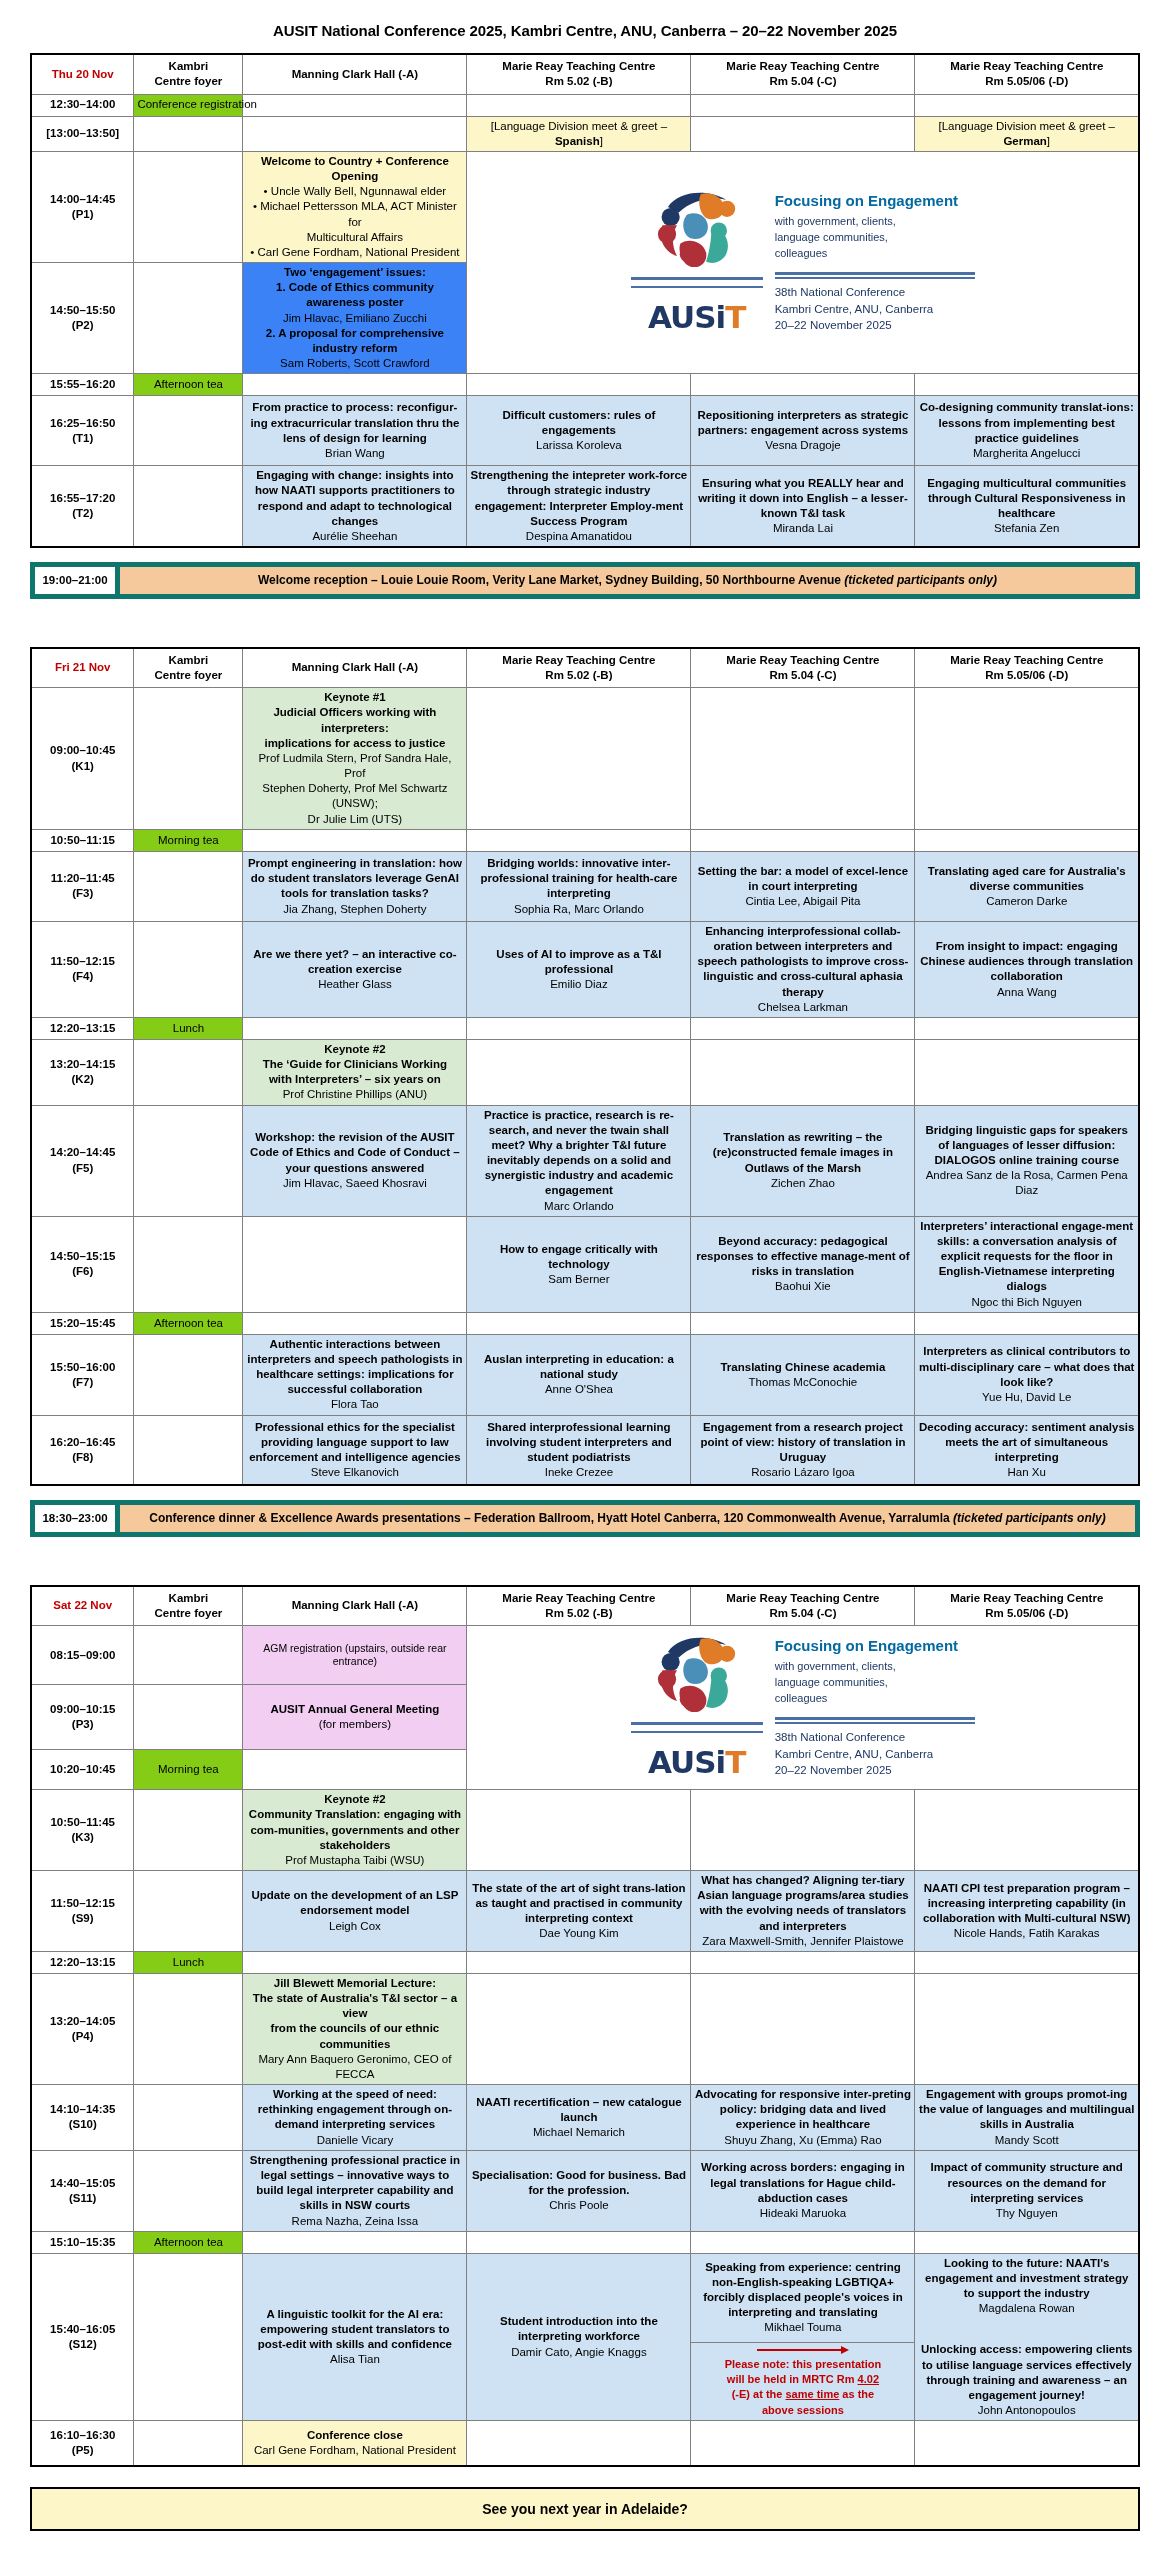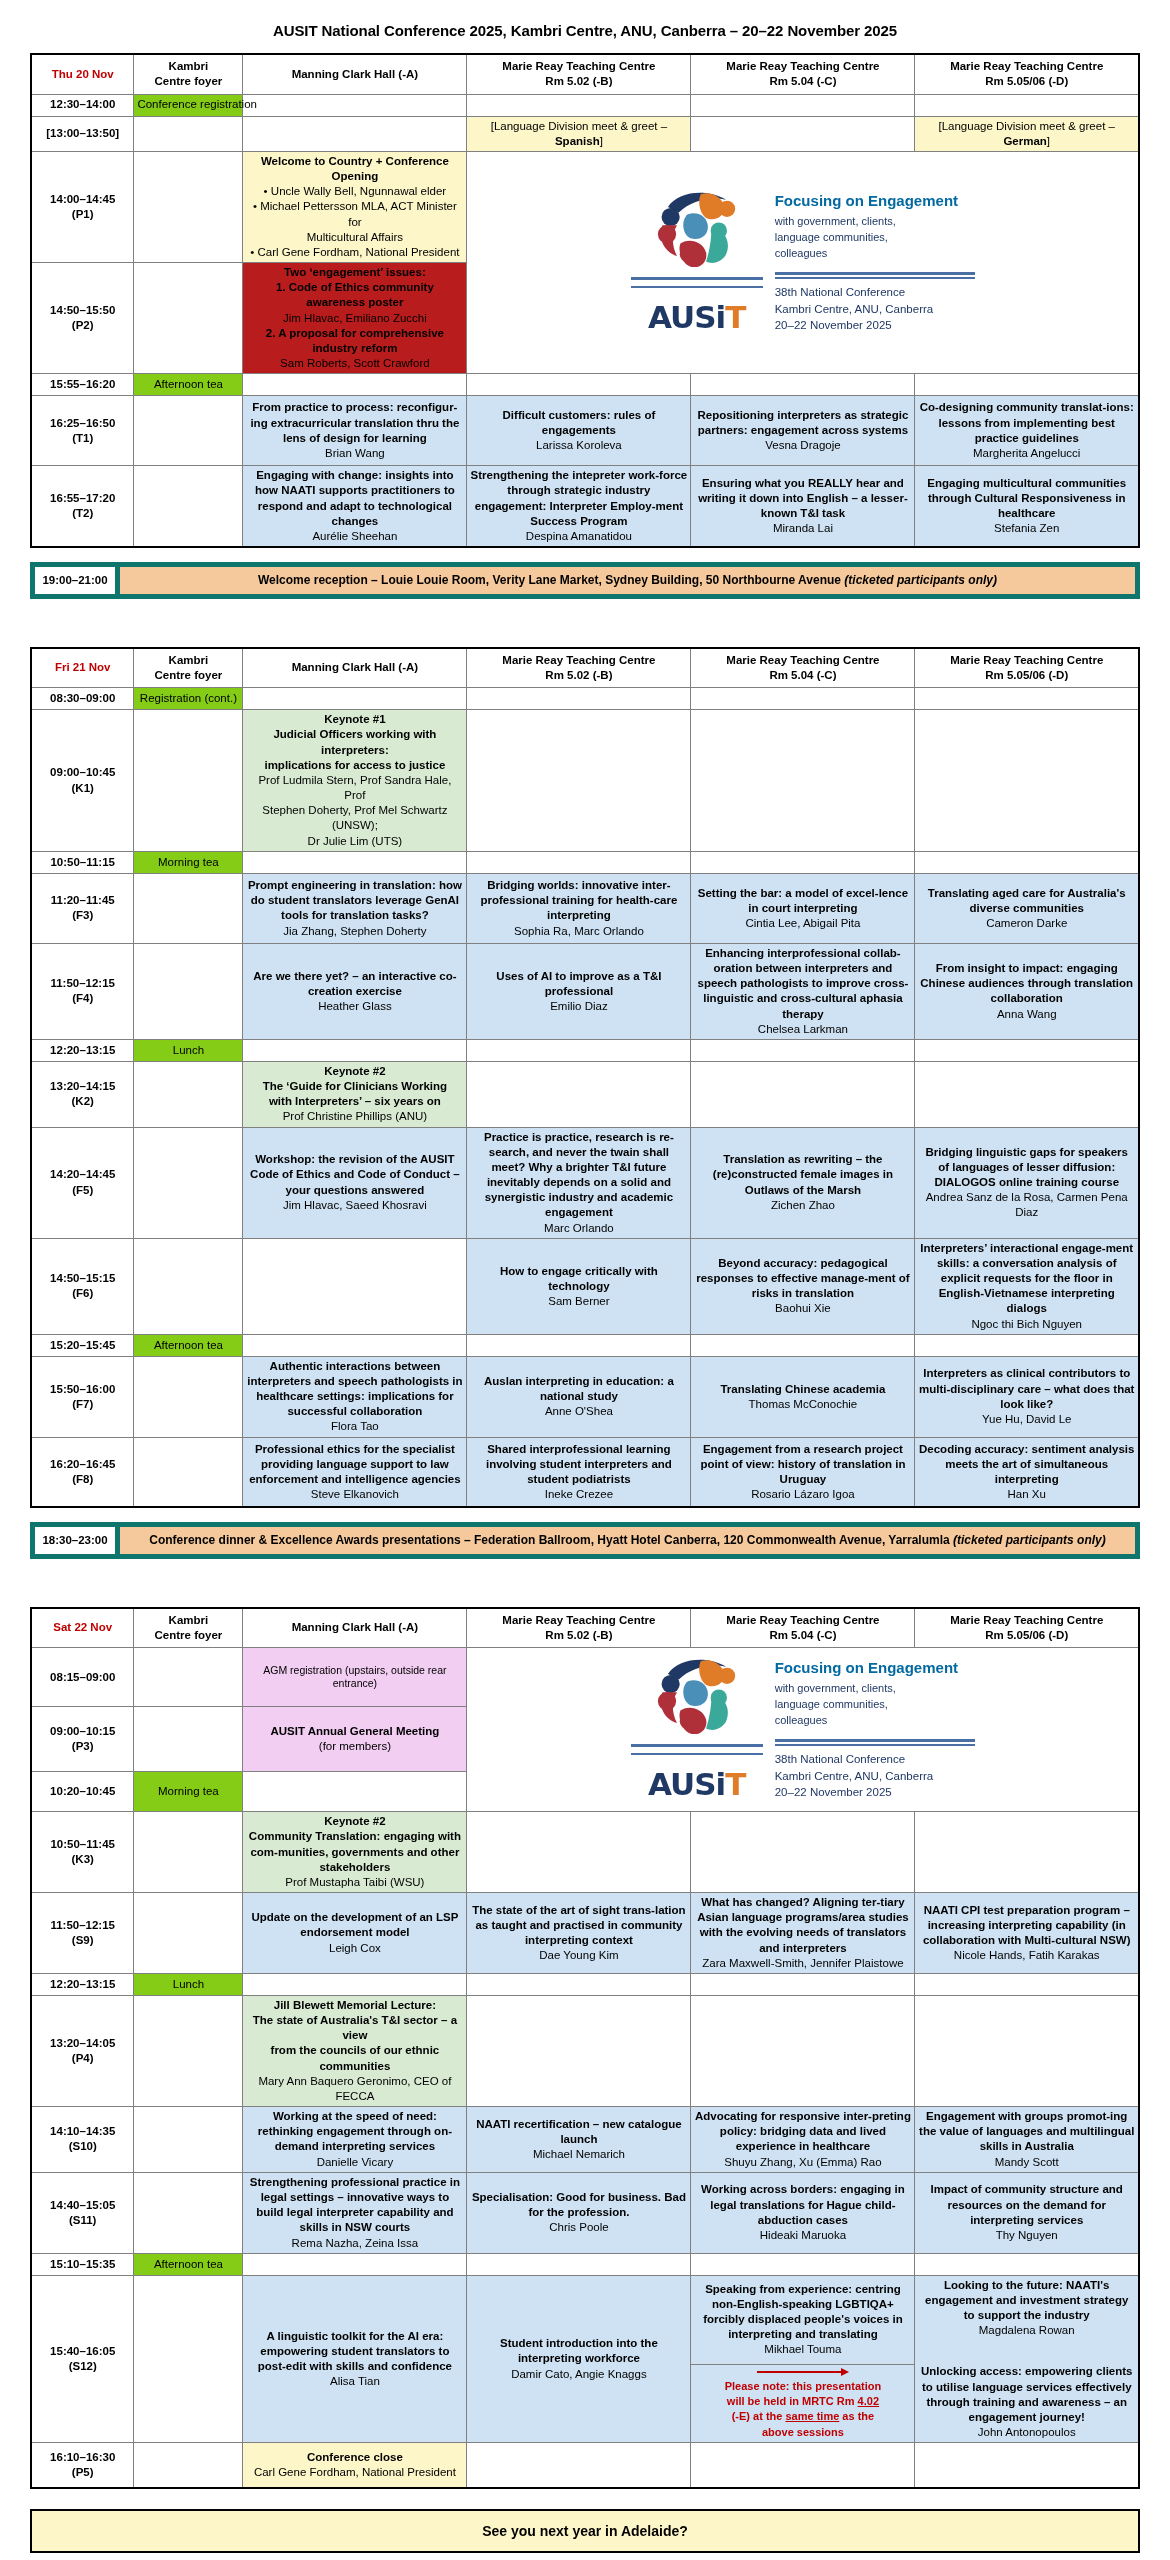--- a/index.html
+++ b/index.html
@@ -71,21 +71,21 @@
   .cell-break {
     background:#84cc16;
     font-weight:normal;
     font-size:11.5px;
     text-align:left;
     padding-left:5px;
   }
   .break-row td { height: 22px; }
 
   .plenary  { background:#fdf6c8; }
-  .green    { background:#b91c1c; }
+  .green    { background:#3b82f6; }
   .keynote  { background:#d9ead3; }
   .blue     { background:#cfe2f3; }
   .magenta  { background:#f2cef2; }
 
   .sess-title { font-weight: bold; }
   .sess-pres  { font-weight: normal; }
 
   .bullets { text-align:center; }
 
   .banner {
@@ -376,28 +376,20 @@
           <span>Marie Reay Teaching Centre</span><br>
           <span>Rm 5.04 (-C)</span>
         </th>
         <th>
           <span>Marie Reay Teaching Centre</span><br>
           <span>Rm 5.05/06 (-D)</span>
         </th>
       </tr>
     </thead>
     <tbody>
-      <tr class="break-row">
-        <td class="time">08:30–09:00</td>
-        <td class="cell-break" style="white-space:nowrap">Registration (cont.)</td>
-        <td class="empty"></td>
-        <td class="empty"></td>
-        <td class="empty"></td>
-        <td class="empty"></td>
-      </tr>
 
       <tr>
         <td class="time">
           <div>09:00–10:45</div>
           <div class="code">(K1)</div>
         </td>
         <td class="empty"></td>
         <td class="keynote" style="height:86px">
           <div class="sess-title">Keynote #1</div>
           <div class="sess-title">Judicial Officers working with interpreters:</div>

